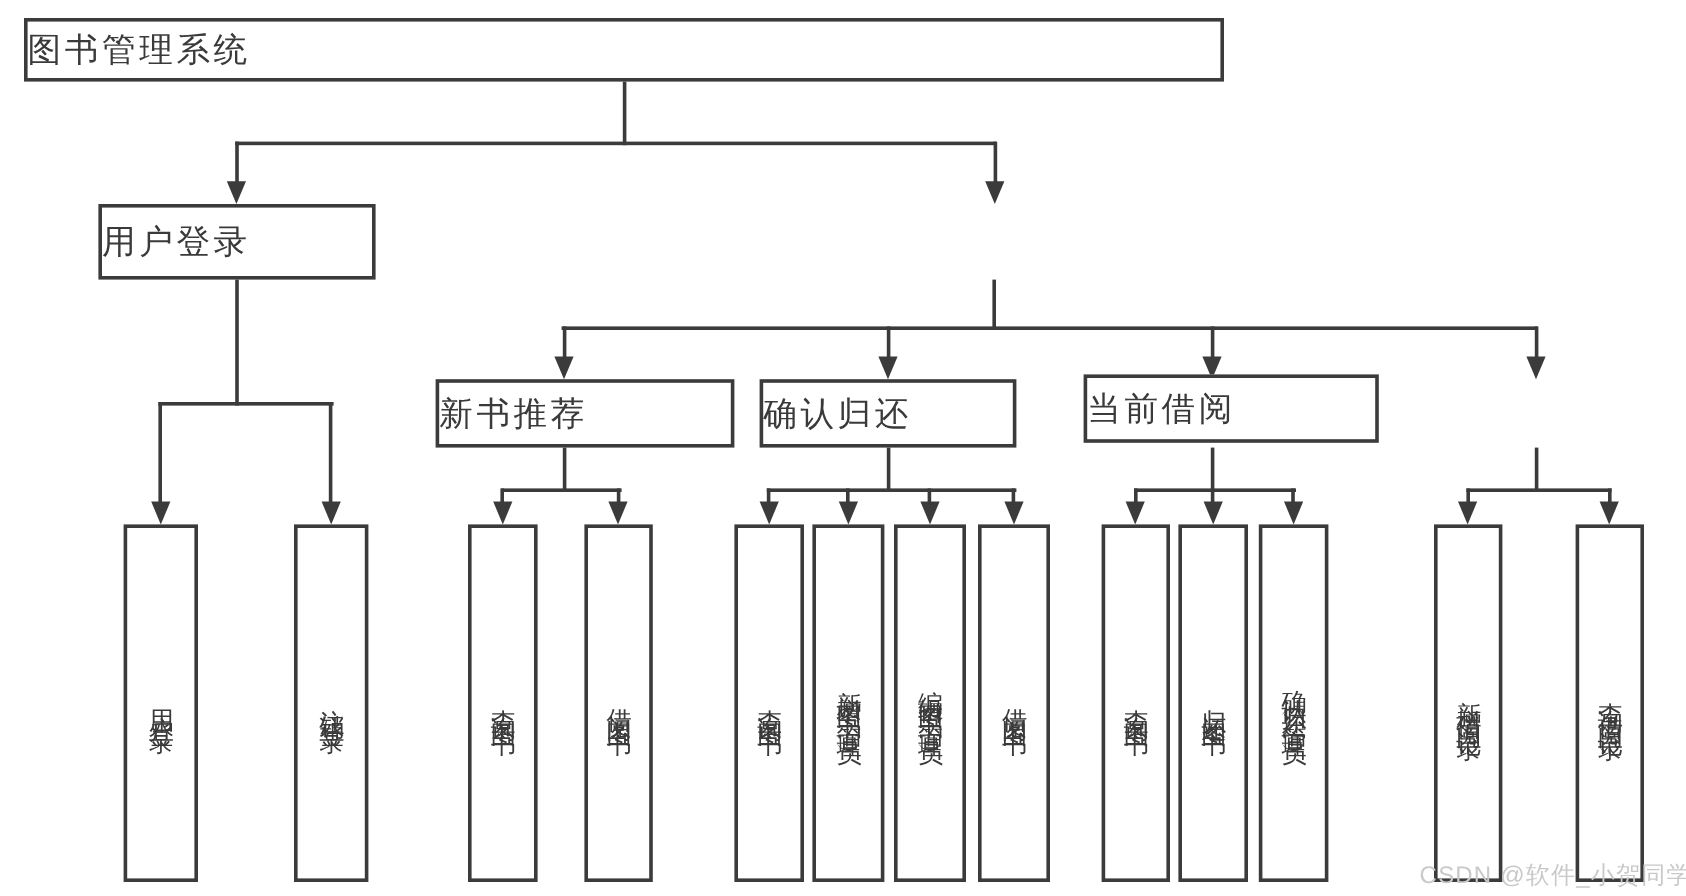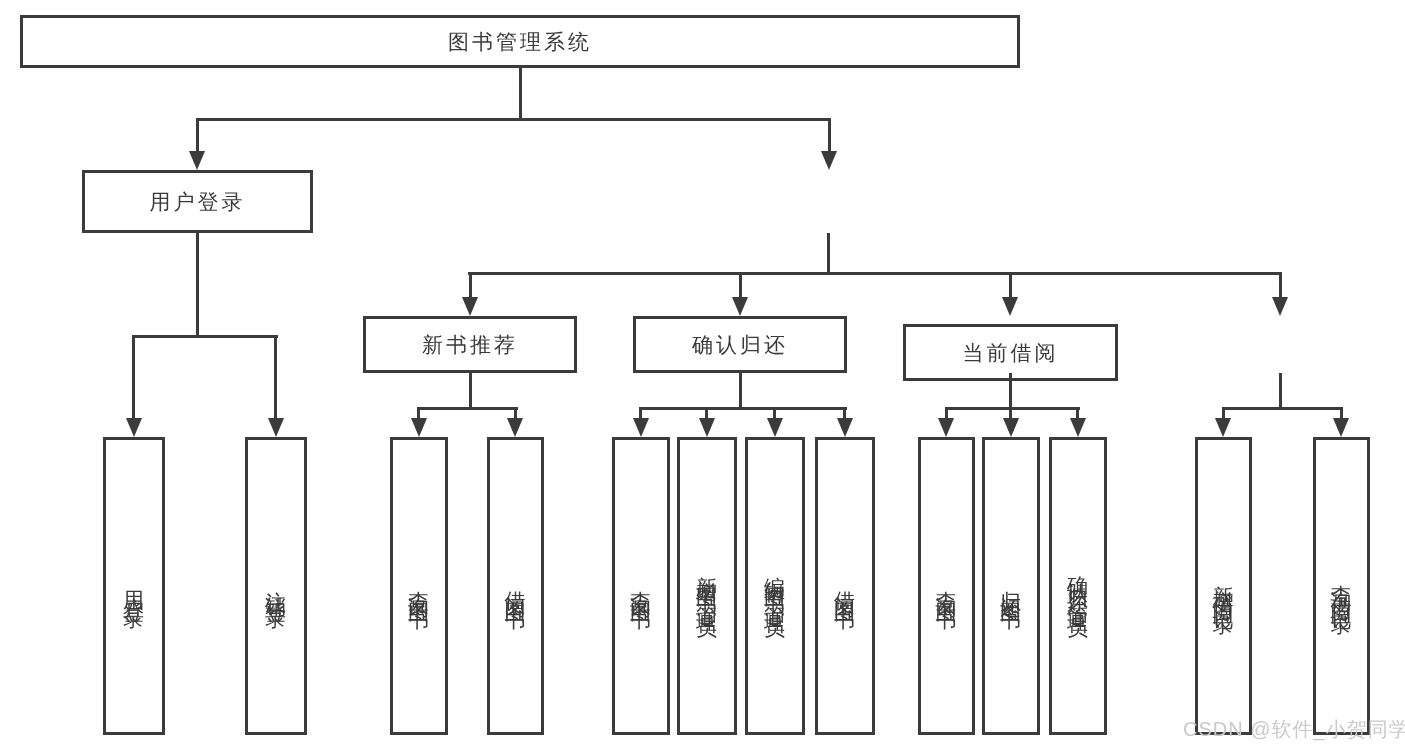--- a/index.html
+++ b/index.html
@@ -11,23 +11,23 @@
     height: 747px;
     background: #ffffff;
     overflow: hidden;
   }
   .box {
     position: absolute;
     border: 3px solid #3b3b3b;
     background: #ffffff;
     display: flex;
     align-items: center;
-    justify-content: center;
+    justify-content: flex-start;
     color: #3a3a3a;
-    font-size: 21px;
+    font-size: 28px;
     letter-spacing: 3px;
     white-space: nowrap;
   }
   .vbox {
     position: absolute;
     border: 3px solid #3b3b3b;
     background: #ffffff;
     display: flex;
     align-items: center;
     justify-content: center;
@@ -89,27 +89,27 @@
   <div class="hline" style="left:468px;top:272px;width:813px;"></div>
   <div class="vline" style="left:469px;top:272px;height:32px;"></div>
   <div class="arrow" style="left:462px;top:297px;"></div>
   <div class="vline" style="left:739px;top:272px;height:32px;"></div>
   <div class="arrow" style="left:732px;top:297px;"></div>
   <div class="vline" style="left:1009px;top:272px;height:32px;"></div>
   <div class="arrow" style="left:1002px;top:297px;"></div>
   <div class="vline" style="left:1279px;top:272px;height:32px;"></div>
   <div class="arrow" style="left:1272px;top:297px;"></div>
 
-  <div class="box" style="left:363px;top:316px;width:214px;height:57px;">
+  <div class="box" style="left:363px;top:316px;width:249px;height:57px;">
     <span>新书推荐</span>
   </div>
   <div class="box" style="left:633px;top:316px;width:214px;height:57px;">
     <span>确认归还</span>
   </div>
-  <div class="box" style="left:903px;top:324px;width:215px;height:57px;">
+  <div class="box" style="left:903px;top:312px;width:246px;height:57px;">
     <span>当前借阅</span>
   </div>
 
   <div class="vline" style="left:469px;top:373px;height:37px;"></div>
   <div class="hline" style="left:418px;top:407px;width:100px;"></div>
   <div class="vline" style="left:417px;top:407px;height:15px;"></div>
   <div class="arrow" style="left:411px;top:418px;"></div>
   <div class="vline" style="left:514px;top:407px;height:15px;"></div>
   <div class="arrow" style="left:507px;top:418px;"></div>
 

